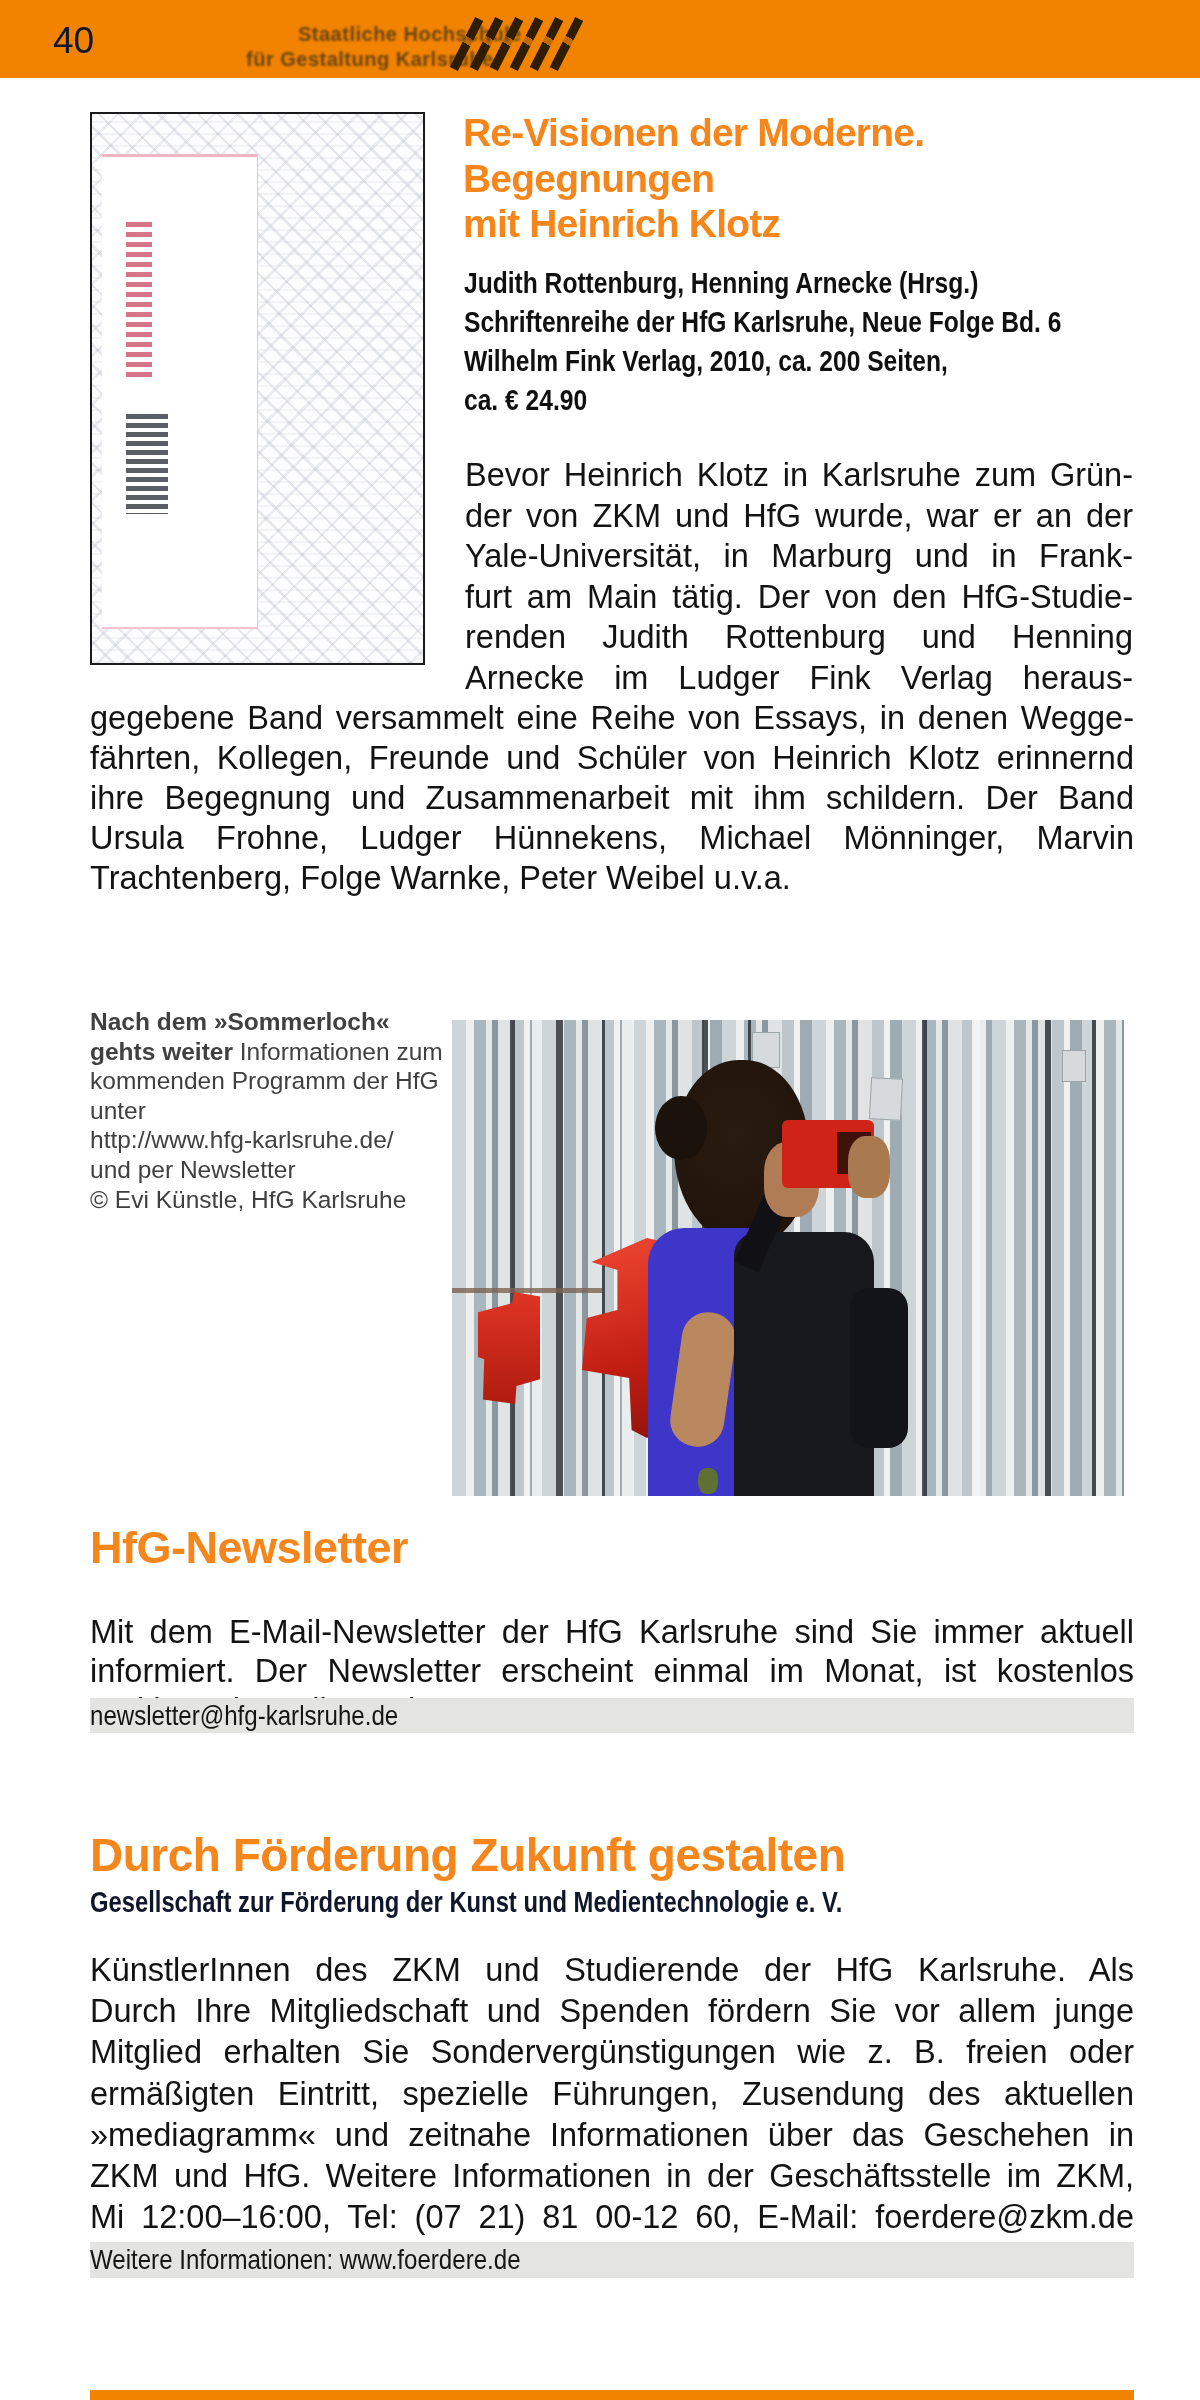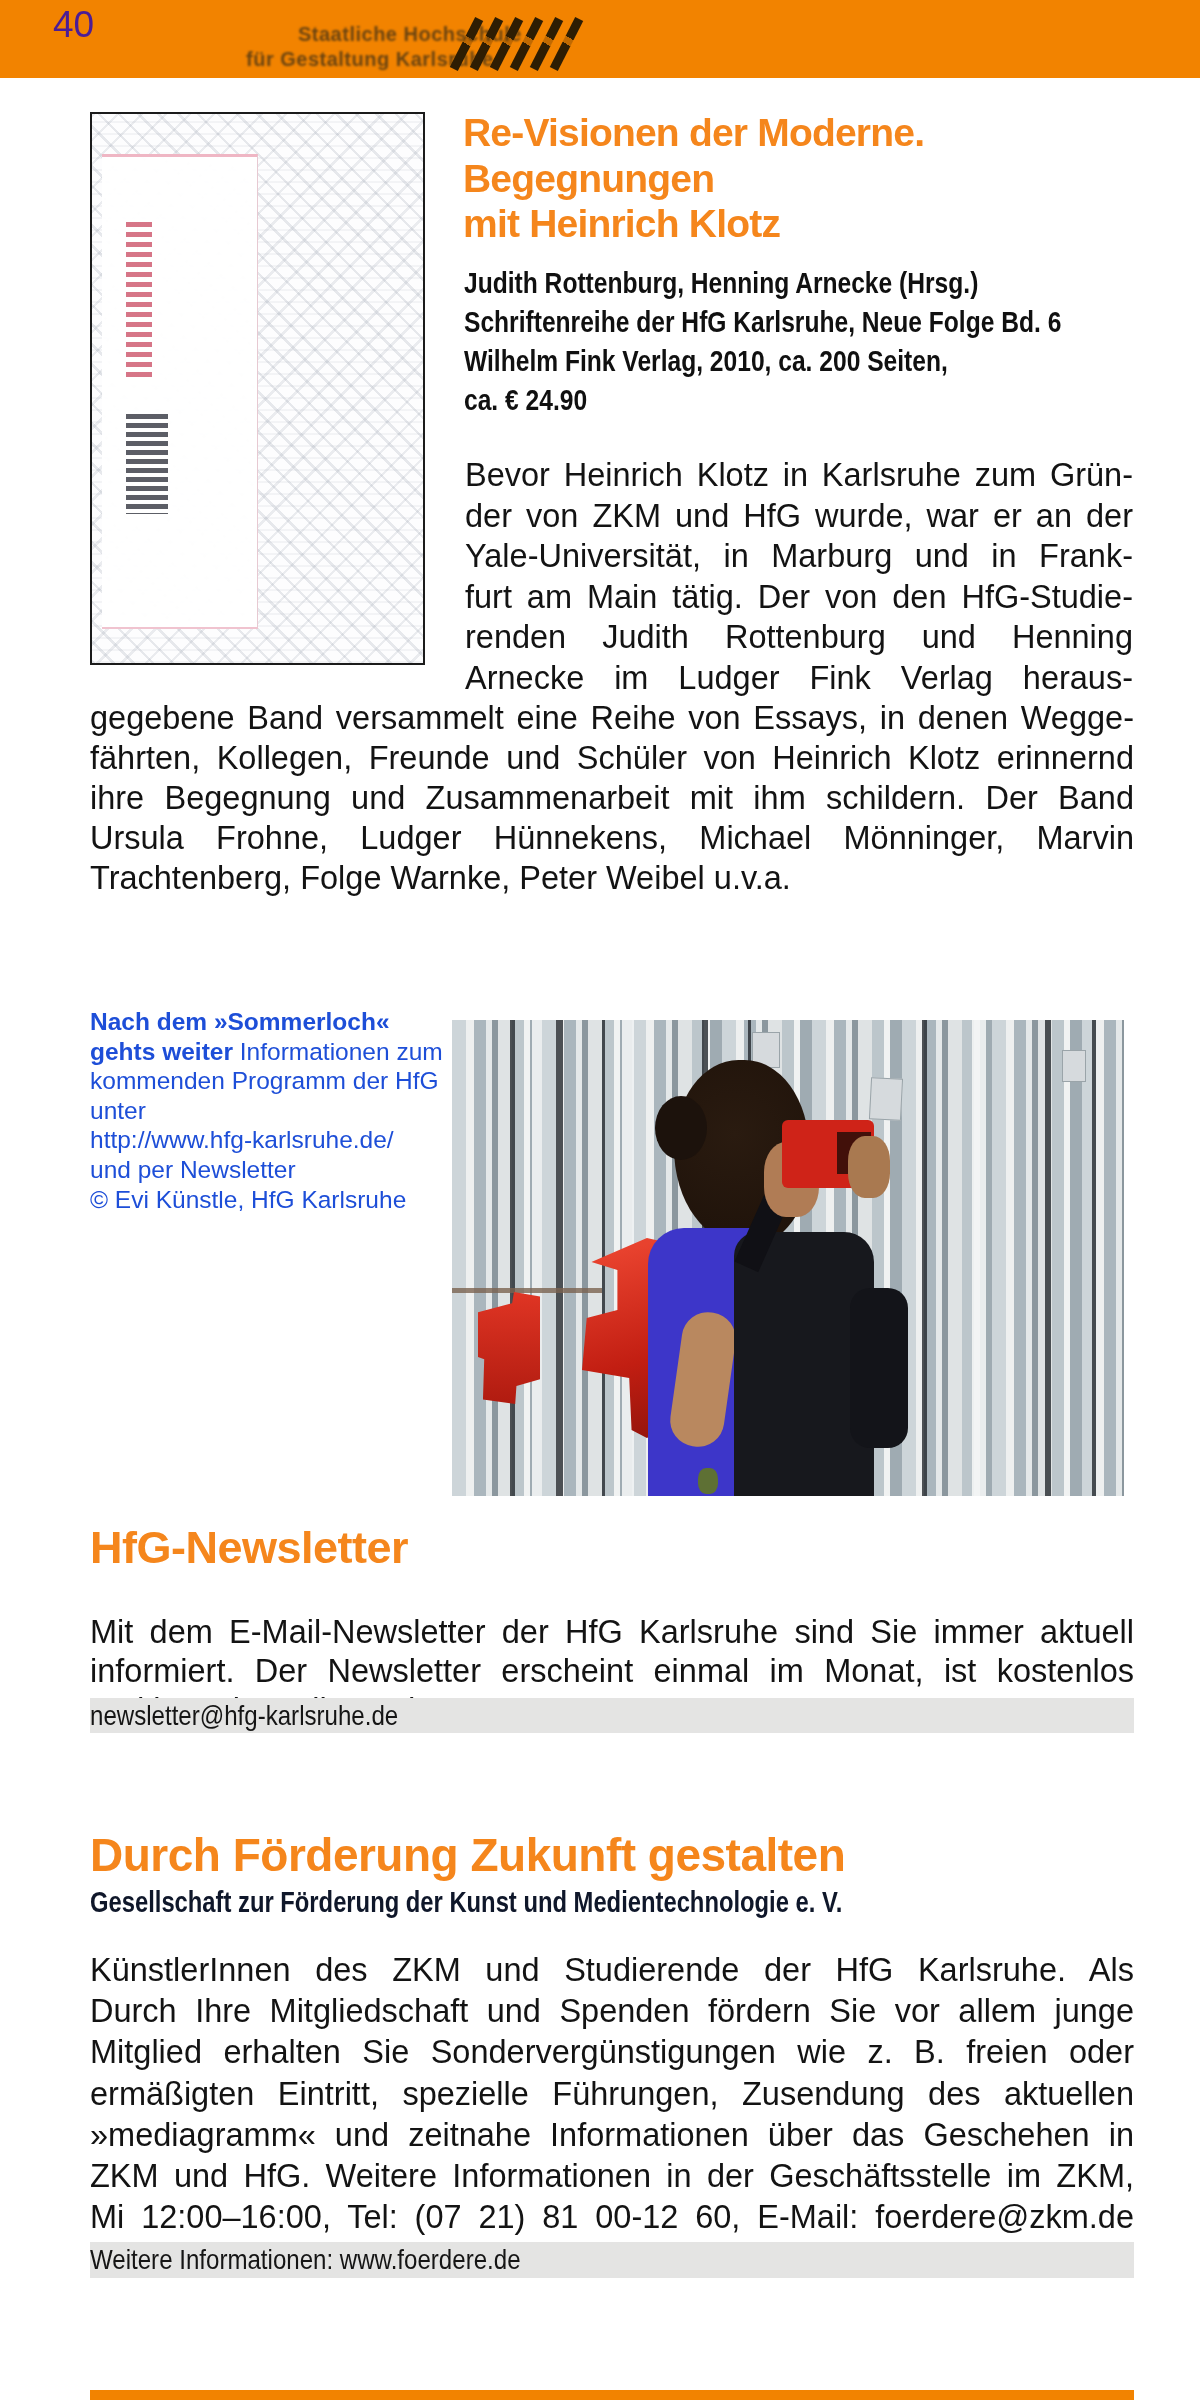--- a/index.html
+++ b/index.html
@@ -2,21 +2,21 @@
 <html><head>
 <meta charset="utf-8">
 <style>
   html,body{margin:0;padding:0;background:#ffffff;}
   #page{position:relative;width:1200px;height:2400px;background:#ffffff;overflow:hidden;
         font-family:"Liberation Sans","DejaVu Sans",sans-serif;color:#161616;}
   .abs{position:absolute;}
 
   
   #header-bar{left:0;top:0;width:1200px;height:78px;background:#F28300;}
-  #page-num{left:53px;top:4px;font-size:37px;color:#4c1d95;font-weight:400;}
+  #page-num{left:53px;top:20px;font-size:37px;color:#0f172a;font-weight:400;}
   #logo-text{left:246px;top:22px;color:#6b4410;font-weight:bold;font-size:20px;line-height:25px;
              filter:blur(1.2px);letter-spacing:0.5px;}
   #logo-text .l1{margin-left:52px;}
   #logo-stripes{left:462px;top:16px;height:62px;filter:blur(0.5px);}
   #logo-stripes span{display:inline-block;width:9px;height:56px;margin-right:11px;
       background:linear-gradient(to bottom,#2e1d03 0 38%,rgba(46,29,3,.25) 38% 50%,#2e1d03 50% 100%);
       transform:rotate(27deg);}
 
   
   #cover{left:90px;top:112px;width:335px;height:553px;border:2px solid #1b1b1b;box-sizing:border-box;
@@ -40,21 +40,21 @@
   .cond2{display:inline-block;transform:scaleX(0.86);transform-origin:0 50%;white-space:nowrap;}
 
   
   .bodytxt{font-size:32.5px;color:#131313;}
   .jl{text-align:justify;text-align-last:justify;overflow:hidden;}
   .ll{text-align:left;}
   #body-col{left:465px;top:455px;width:668px;line-height:40.6px;}
   #body-full{left:90px;top:698px;width:1044px;line-height:40px;}
 
   
-  #caption{left:90px;top:1007px;width:372px;font-size:24.5px;line-height:29.6px;color:#1d4ed8;}
+  #caption{left:90px;top:1007px;width:372px;font-size:24.5px;line-height:29.6px;color:#404040;}
   #caption .b{font-weight:bold;}
 
   
   #photo{left:452px;top:1020px;width:672px;height:476px;overflow:hidden;
      background:repeating-linear-gradient(to right,
        #cdd5d9 0 14px,#eef0f0 14px 22px,#aab6bd 22px 34px,#e4e8e9 34px 40px,
        #8b979e 40px 46px,#dfe3e4 46px 60px,#bcc6cb 60px 72px,#f0f2f2 72px 78px,#9fabb2 78px 90px);}
   .pole{position:absolute;top:0;height:100%;background:#23282d;opacity:.8;}
   .lightpole{position:absolute;top:0;height:100%;background:#f2f4f4;opacity:.9;}
   .tag{position:absolute;background:#d6dadd;border:1px solid #9aa4a9;}

